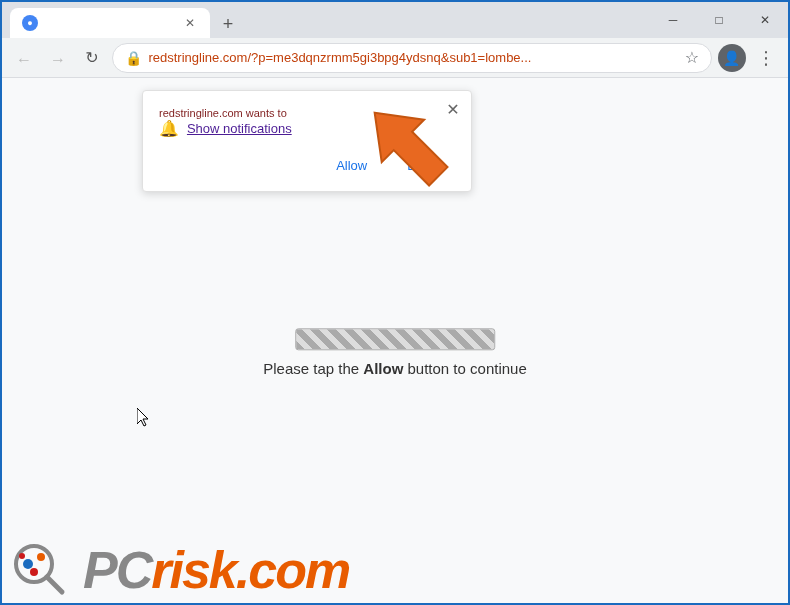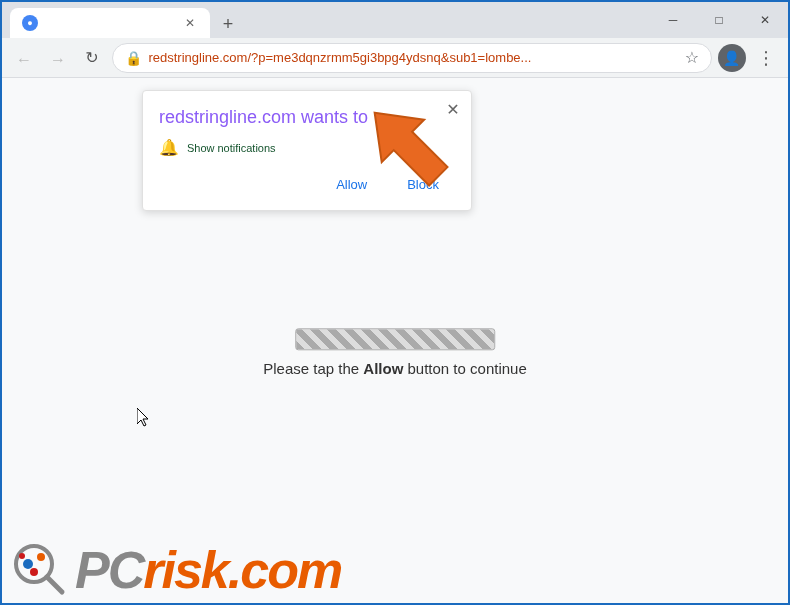--- a/index.html
+++ b/index.html
@@ -153,32 +153,32 @@
     .popup-close {
       position: absolute;
       top: 8px; right: 8px;
       width: 20px; height: 20px;
       display: flex; align-items: center; justify-content: center;
       color: #666; font-size: 16px;
       cursor: pointer;
       border-radius: 3px;
     }
     .popup-title {
-      font-size: 18px;
-      color: #8b5cf6;
-      margin-bottom: 10px;
+      font-size: 11px;
+      color: #7f1d1d;
+      margin-bottom: 0;
     }
     .popup-row {
       display: flex;
       align-items: center;
       gap: 8px;
       margin-bottom: 14px;
     }
     .bell-icon { color: #666; font-size: 16px; }
-    .popup-text { font-size: 11px; color: #14532d; }
+    .popup-text { font-size: 13px; color: #4c1d95; text-decoration: underline; }
     .popup-buttons {
       display: flex;
       justify-content: flex-end;
       gap: 8px;
     }
     .popup-btn {
       padding: 6px 16px;
       border: none;
       border-radius: 4px;
       font-size: 13px;
@@ -228,21 +228,21 @@
     }
     .tap-text strong { font-weight: 700; }
 
     
     .pcrisk-logo {
       position: absolute;
       bottom: 10px;
       left: 10px;
       display: flex;
       align-items: center;
-      gap: 8px;
+      gap: 16px;
     }
     .pcrisk-icon {
       width: 55px;
       height: 55px;
     }
 
     
     .cursor {
       position: absolute;
       top: 330px;

